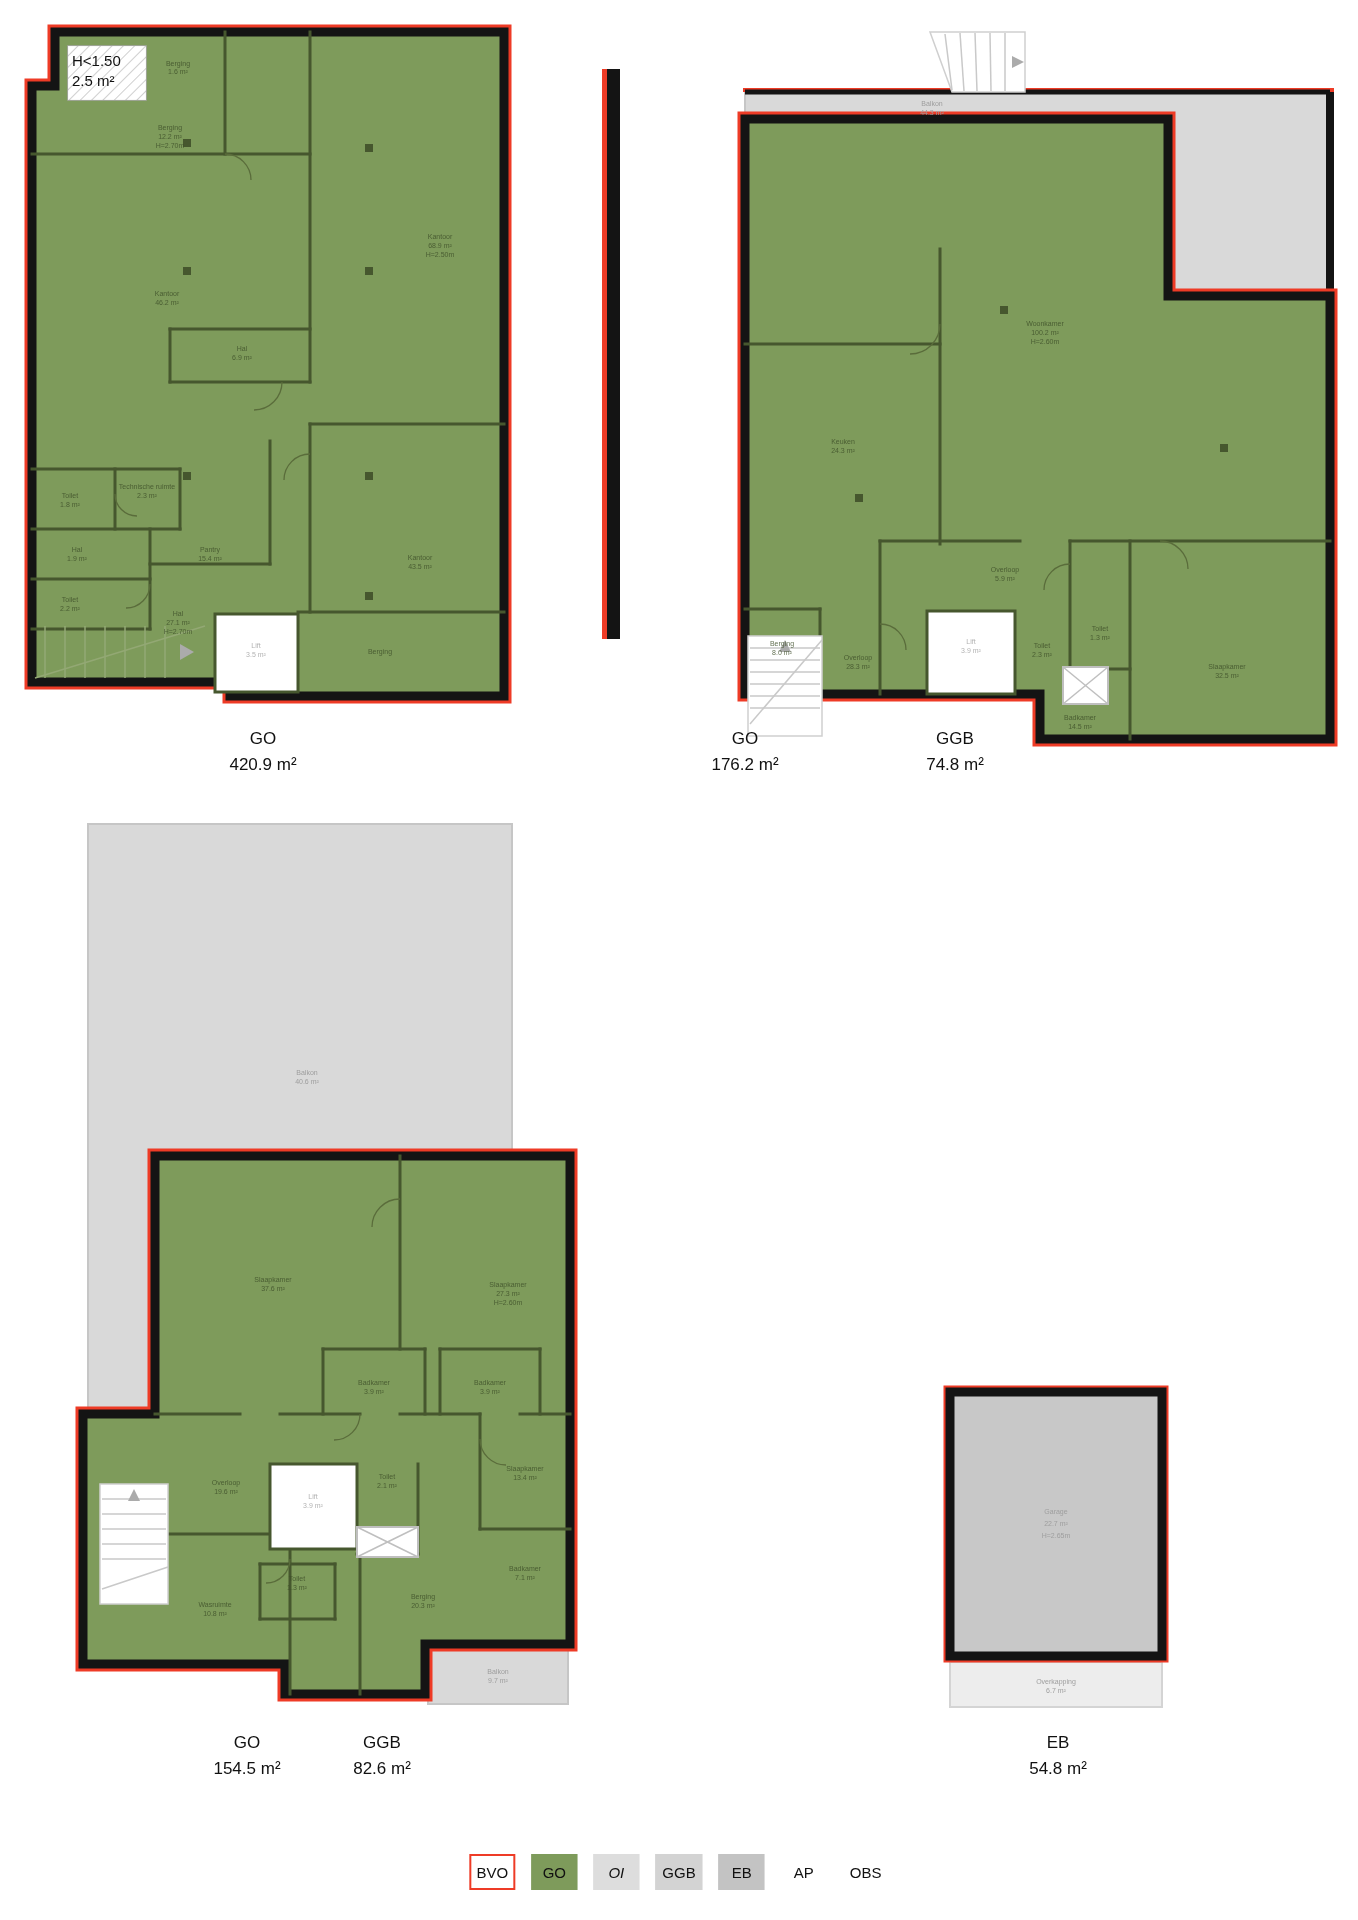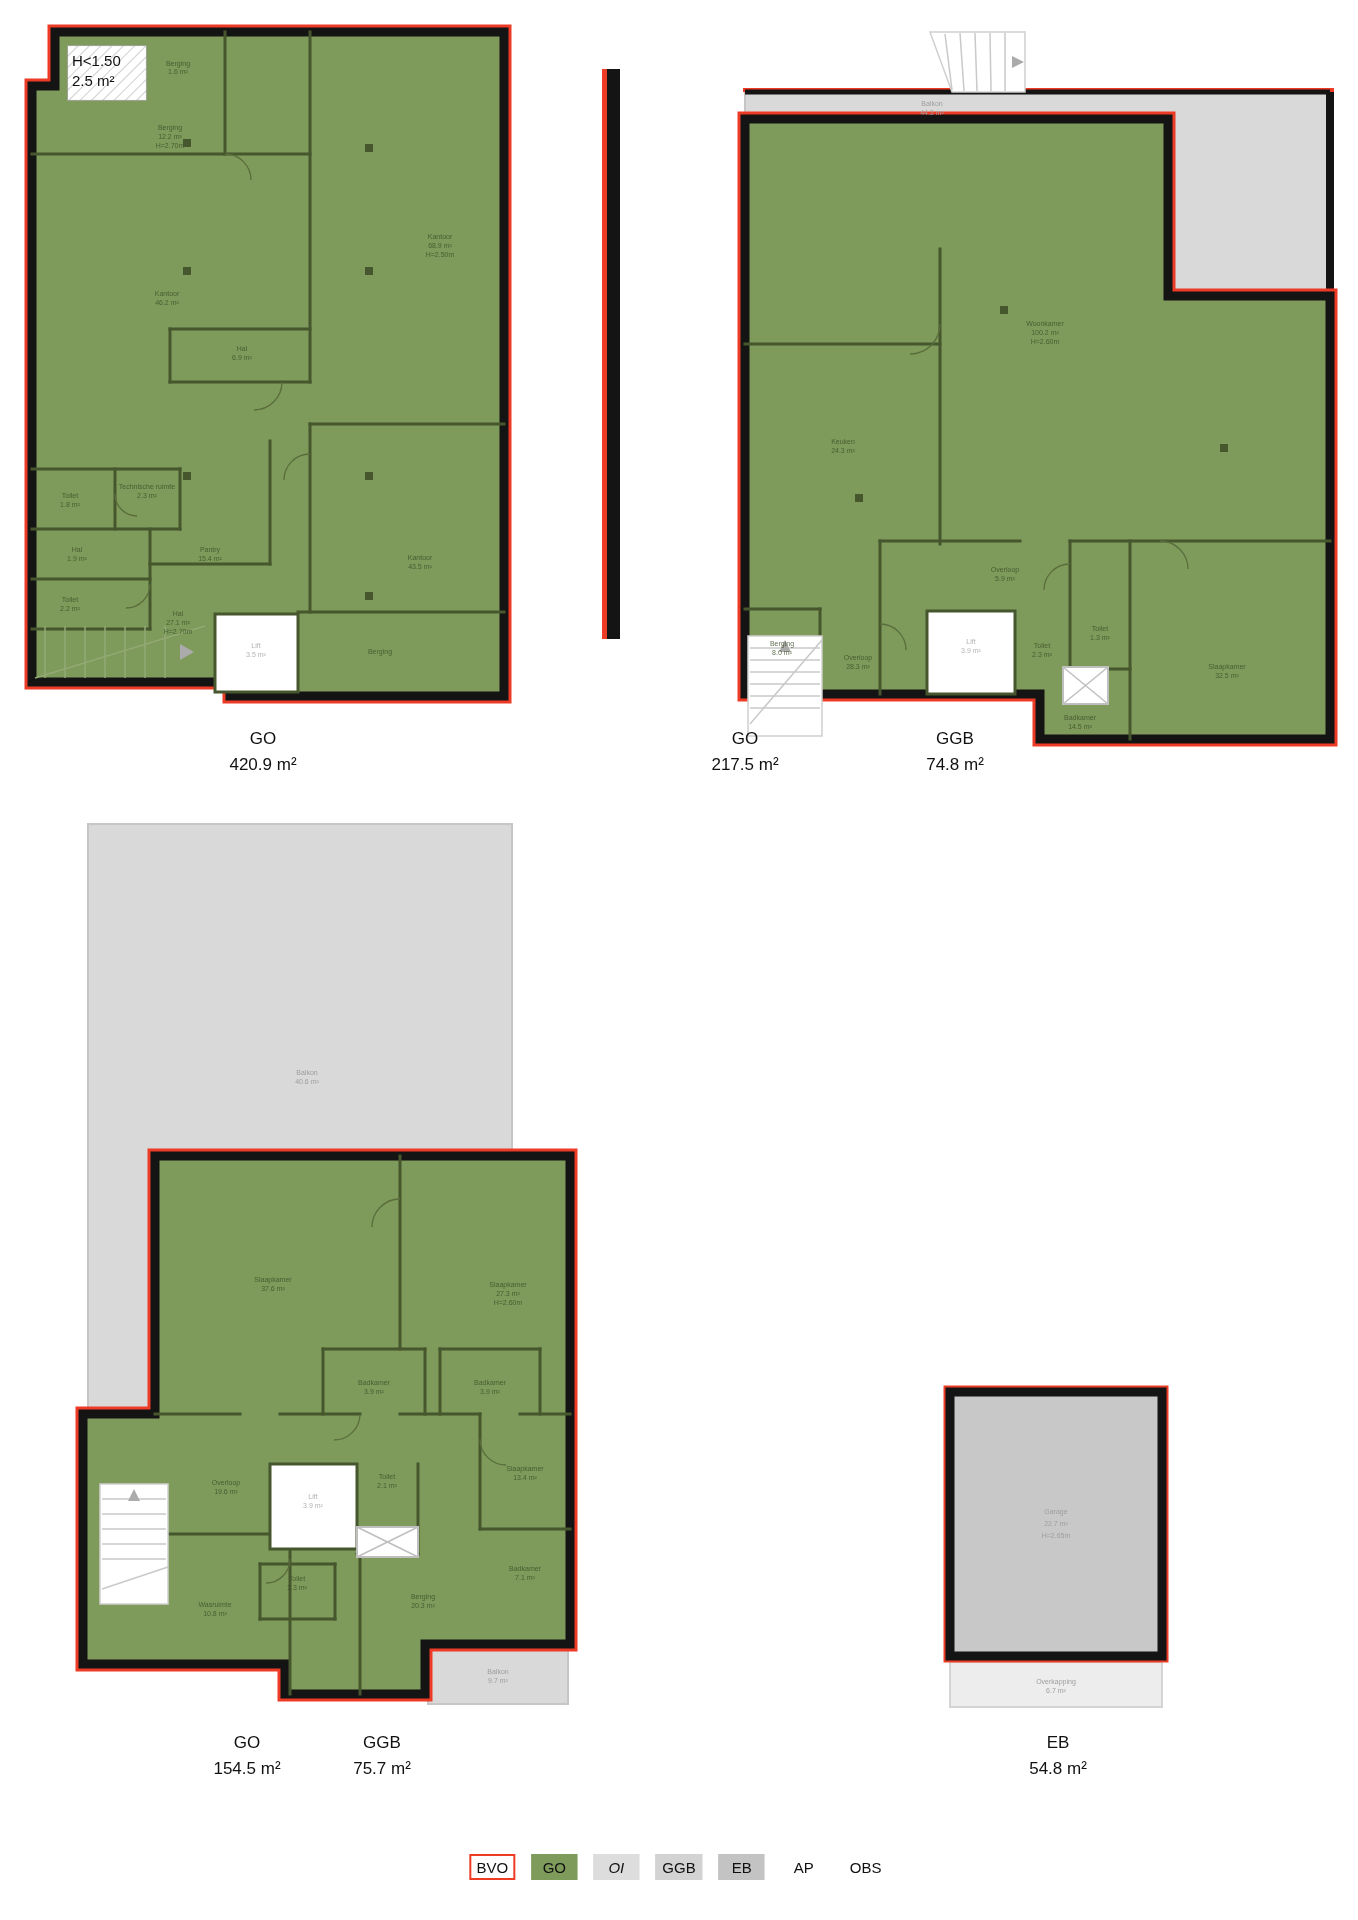--- a/index.html
+++ b/index.html
@@ -29,21 +29,21 @@
   .rlg{font-size:7px;fill:#9E9E9E;text-anchor:middle;}
   .rlw{font-size:7px;fill:#B3B3B3;text-anchor:middle;}
   .hatchtxt{font-size:15px;fill:#111111;}
   
   .caption{position:absolute;width:160px;margin-left:-80px;text-align:center;
            font-size:17px;color:#111;line-height:26px;}
   
   .legend{position:absolute;top:1850px;left:50%;transform:translateX(-50%);
           display:flex;gap:16px;align-items:center;}
   .lg-swatch{display:flex;align-items:center;justify-content:center;
-             min-width:46px;height:26px;padding:0 5px;font-size:15px;color:#111;
+             min-width:46px;height:36px;padding:0 5px;font-size:15px;color:#111;
              border:2px solid transparent;box-sizing:border-box;}
 </style>
 </head>
 <body>
 
 <div class="canvas">
 
   <svg class="plan" style="left:20px;top:20px" width="492" height="680" viewBox="0 0 492 680">
     <defs>
       <pattern id="hatchp" width="8" height="8" patternTransform="rotate(45)" patternUnits="userSpaceOnUse">
@@ -324,33 +324,33 @@
       <text class="rlg" x="116" y="309">6.7 m²</text>
     </g>
   </svg>
 
   <div class="caption" style="left:263px;top:722px">
     <div>GO</div>
     <div>420.9 m²</div>
   </div>
   <div class="caption" style="left:745px;top:722px">
     <div>GO</div>
-    <div>217.5 m²</div>
+    <div>176.2 m²</div>
   </div>
   <div class="caption" style="left:955px;top:722px">
     <div>GGB</div>
     <div>74.8 m²</div>
   </div>
   <div class="caption" style="left:247px;top:1726px">
     <div>GO</div>
     <div>154.5 m²</div>
   </div>
   <div class="caption" style="left:382px;top:1726px">
     <div>GGB</div>
-    <div>75.7 m²</div>
+    <div>82.6 m²</div>
   </div>
   <div class="caption" style="left:1058px;top:1726px">
     <div>EB</div>
     <div>54.8 m²</div>
   </div>
 
   <div class="legend">
     <span class="lg-swatch" style="background-color: rgb(255, 255, 255); border-color: rgb(238, 59, 38);">BVO</span>
     <span class="lg-swatch" style="background-color: rgb(126, 155, 91); border-color: rgb(126, 155, 91);">GO</span>
     <span class="lg-swatch" style="background-color: rgb(221, 221, 221); border-color: rgb(221, 221, 221); font-style: italic;">OI</span>

